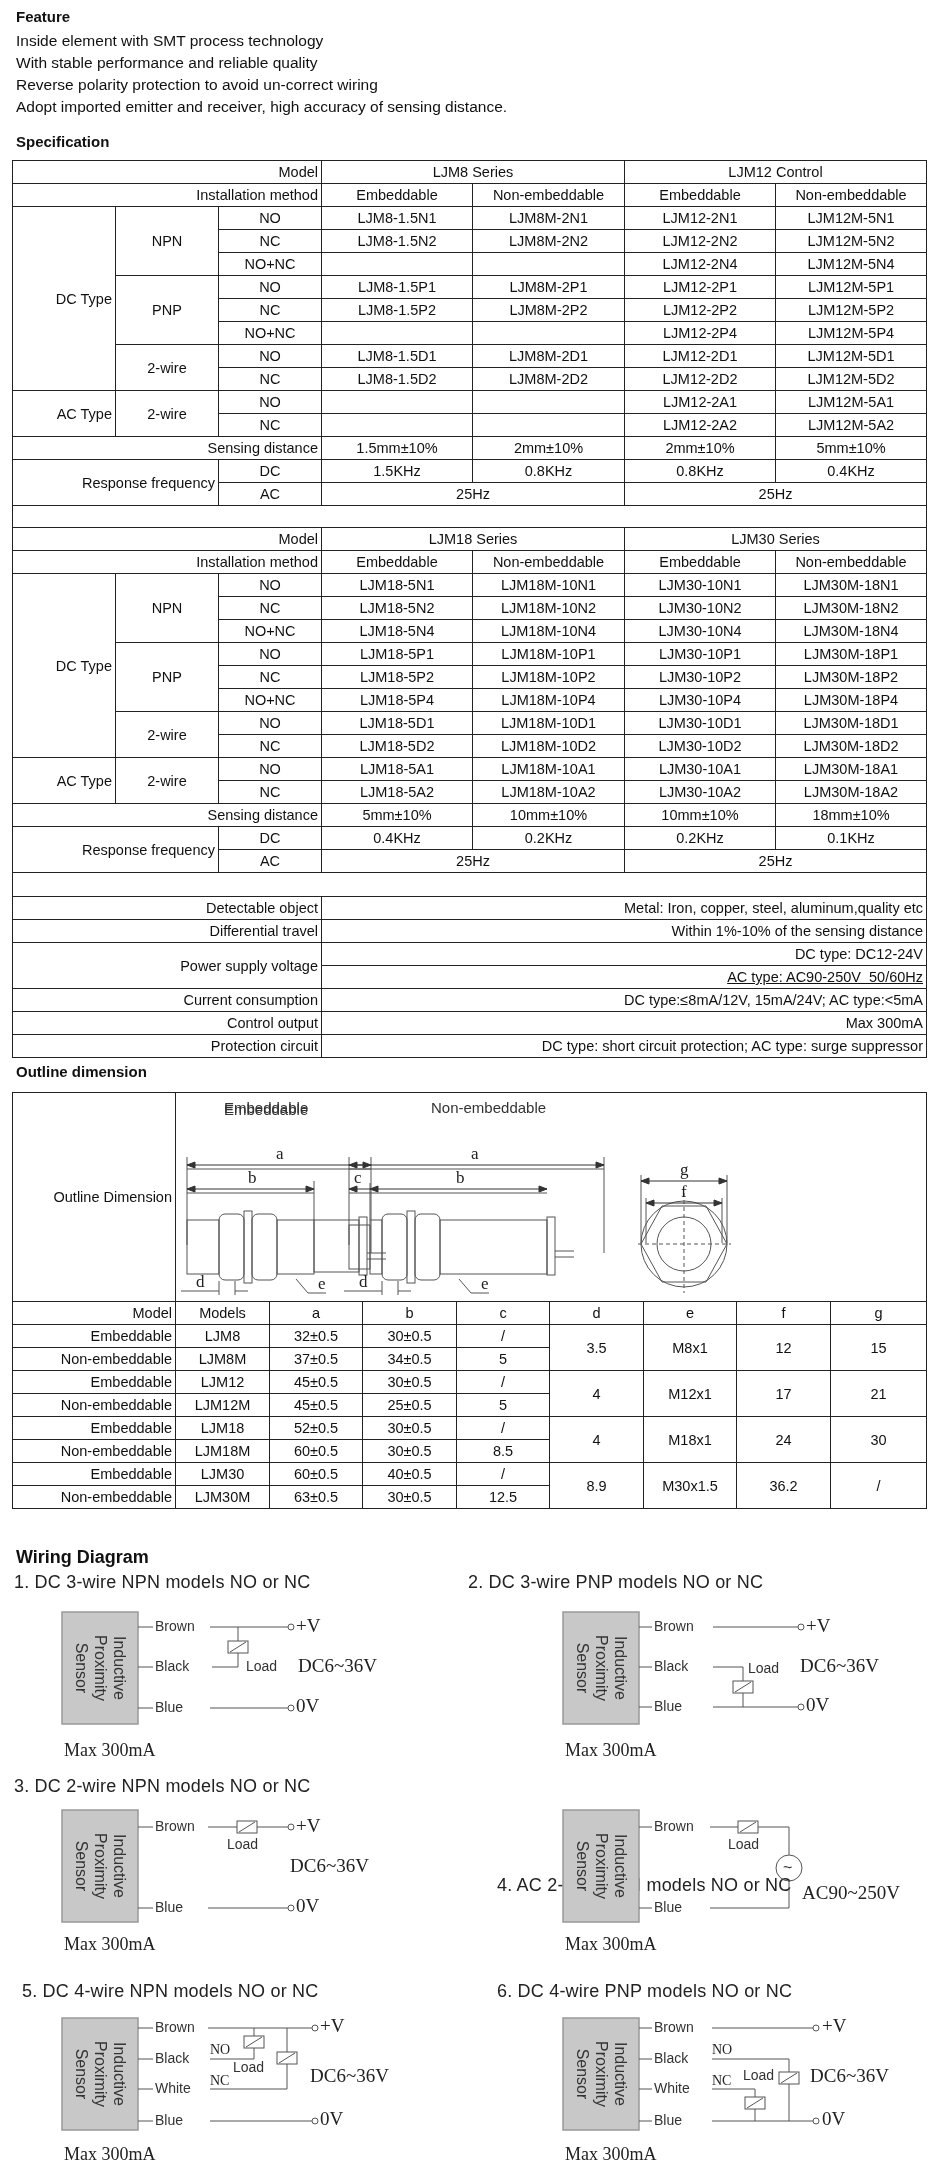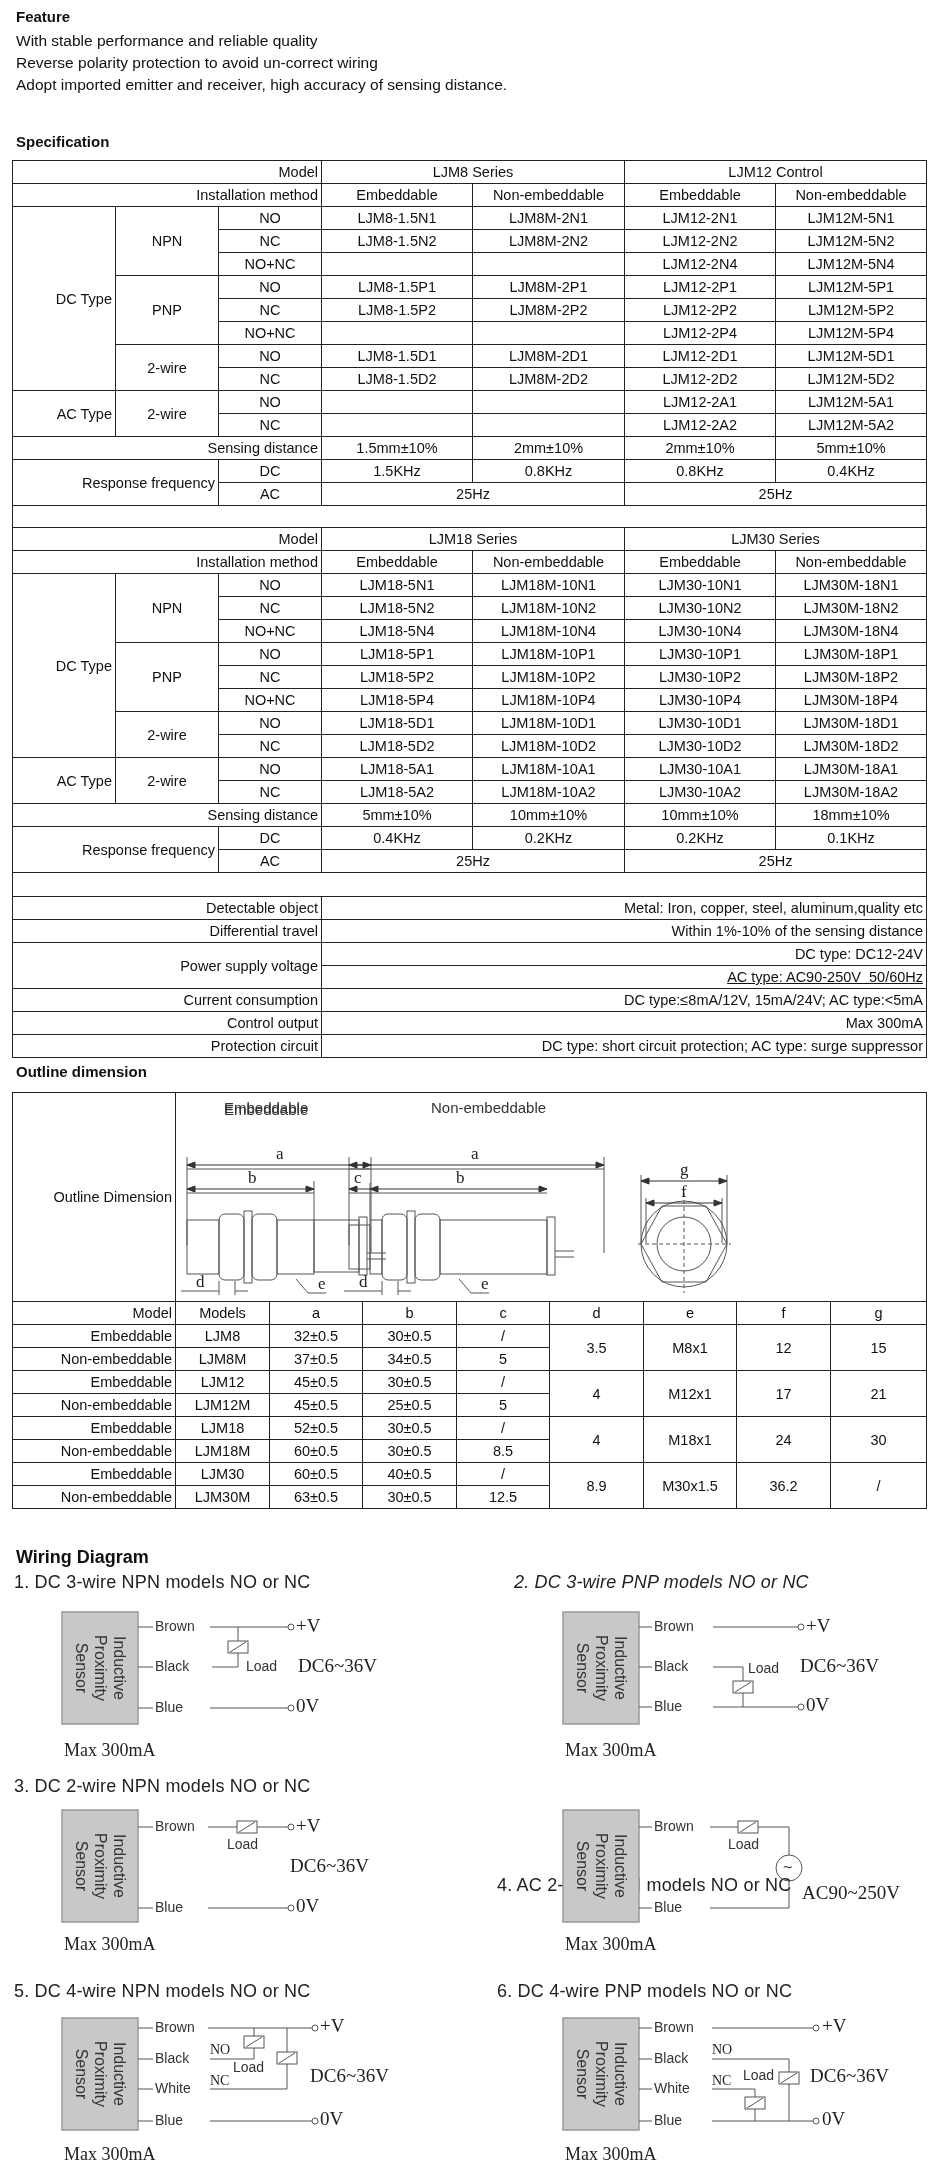--- a/index.html
+++ b/index.html
@@ -13,20 +13,21 @@
   .od-img td { height: 208px; }
   .wd { position: absolute; }
   .wd-title { font-size: 18px; color: #222; letter-spacing: 0.2px; white-space: nowrap; }
   .maxc { position: absolute; font-family: "Liberation Serif", serif; font-size: 18px; color: #222; }
 </style>
 </head>
 <body>
 
 <div class="sec-title" style="top:8px;">Feature</div>
 <div class="feat">
+  <div>Inside element with SMT process technology</div>
   <div>With stable performance and reliable quality</div>
   <div>Reverse polarity protection to avoid un-correct wiring</div>
   <div>Adopt imported emitter and receiver, high accuracy of sensing distance.</div>
 </div>
 
 <div class="sec-title" style="top:133px;">Specification</div>
 
 <table style="top:160px;">
   <colgroup>
     <col style="width:103px">
@@ -501,33 +502,33 @@
   </tr>
 </tbody>
   </table>
 
 <div class="sec-title" style="top:1547px; font-size:18px;">Wiring Diagram</div>
 
 <div class="wd" style="left:14px; top:1572px;">
   <div class="wd-title">1. DC 3-wire NPN models NO or NC</div>
 </div>
 
-<div class="wd" style="left:514px; top:1572px;font-style:italic;">
+<div class="wd" style="left:468px; top:1572px;">
   <div class="wd-title">2. DC 3-wire PNP models NO or NC</div>
 </div>
 
 <div class="wd" style="left:14px; top:1776px;">
   <div class="wd-title">3. DC 2-wire NPN models NO or NC</div>
 </div>
 
 <div class="wd" style="left:497px; top:1875px;text-align:center;">
   <div class="wd-title">4. AC 2-wire NPN models NO or NC</div>
 </div>
 
-<div class="wd" style="left:14px; top:1981px;">
+<div class="wd" style="left:22px; top:1981px;">
   <div class="wd-title">5. DC 4-wire NPN models NO or NC</div>
 </div>
 
 <div class="wd" style="left:497px; top:1981px;">
   <div class="wd-title">6. DC 4-wire PNP models NO or NC</div>
 </div>
 
 <svg width="940" height="620" viewBox="0 1550 940 620" style="position:absolute; left:0; top:1550px;">
   <defs>
     <g id="sensorbox">

